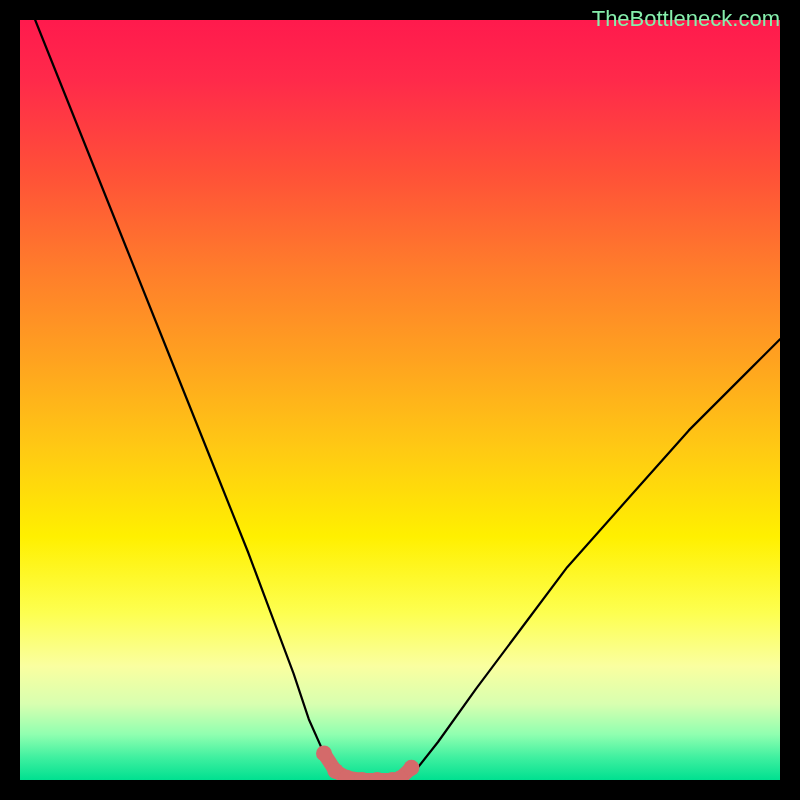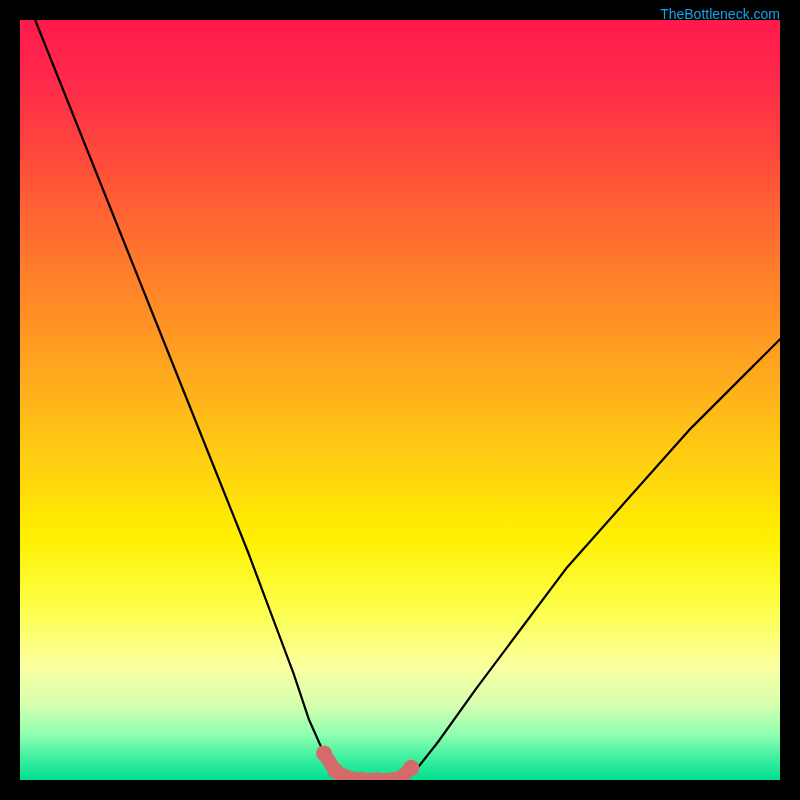--- a/index.html
+++ b/index.html
@@ -9,22 +9,22 @@
     height: 800px;
     background: #000;
     position: relative;
     overflow: hidden;
     font-family: Arial, sans-serif;
   }
   .watermark {
     position: absolute;
     top: 6px;
     right: 20px;
-    color: #0ea5e9;
-    font-size: 14px;
+    color: #86efac;
+    font-size: 22px;
     font-weight: normal;
     z-index: 10;
   }
   .plot-area {
     position: absolute;
     left: 20px;
     top: 20px;
     width: 760px;
     height: 760px;
     overflow: hidden;

